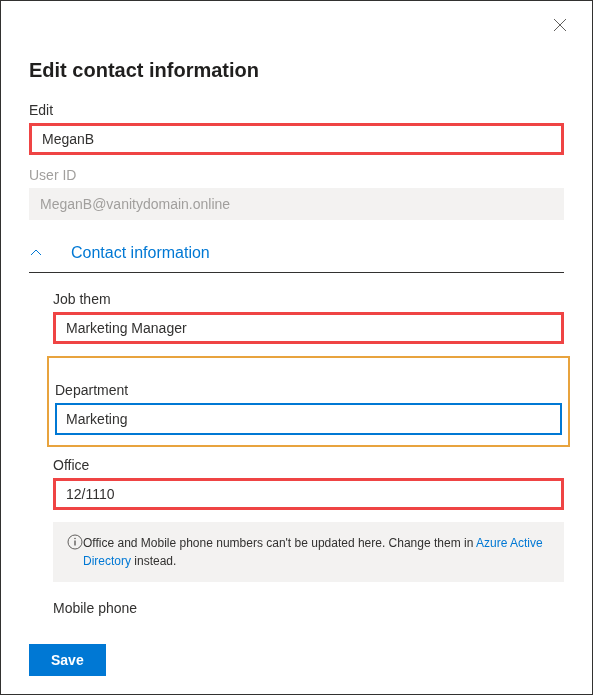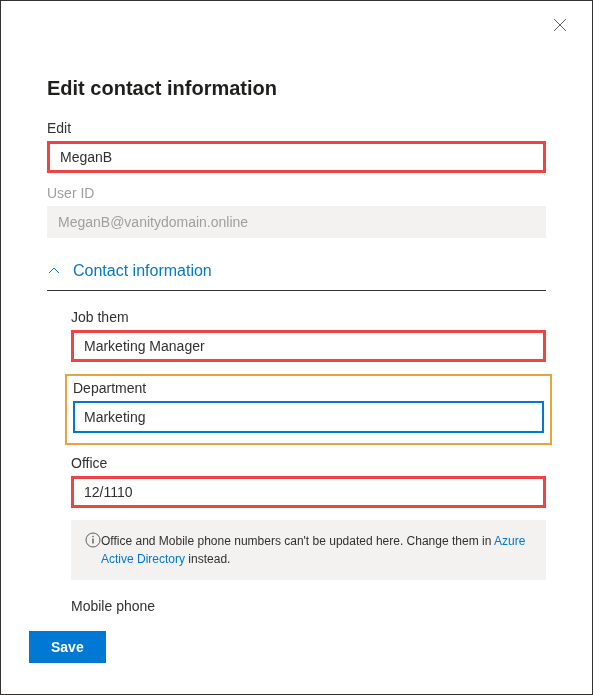--- a/index.html
+++ b/index.html
@@ -14,21 +14,21 @@
       background: #fff;
       width: 593px;
       height: 695px;
       overflow: hidden;
       position: relative;
       border: 1px solid #323130;
     }
     .scroll-container {
       height: 100%;
       overflow-y: scroll;
-      padding: 18px;
+      padding: 0;
     }
     .content {
       padding: 20px 28px 20px 28px;
     }
     .close-btn {
       position: absolute;
       top: 14px;
       right: 22px;
       width: 20px;
       height: 20px;
@@ -73,21 +73,21 @@
     .text-input.focused {
       border: 2px solid #0078d4;
       padding: 5px 9px;
     }
     .field-group {
       margin-bottom: 12px;
     }
     .section-toggle {
       display: flex;
       align-items: center;
-      gap: 12px;
+      gap: 28px;
       color: #0078d4;
       cursor: pointer;
       padding: 12px 0 10px 0;
       border-bottom: 1px solid #323130;
       margin-top: 4px;
       margin-bottom: 18px;
     }
     .section-toggle .chevron {
       width: 14px;
       height: 14px;
@@ -102,21 +102,21 @@
       padding-left: 24px;
     }
     .highlight-box {
       border: 2px solid #e8a33d;
       padding: 4px 6px 10px 6px;
       margin-left: -6px;
       margin-right: -6px;
       margin-bottom: 10px;
     }
     .highlight-box .field-label {
-      margin-top: 0;
+      margin-top: 20px;
     }
     .info-box {
       background: #f3f2f1;
       padding: 12px 14px;
       display: flex;
       margin-top: 12px;
       margin-bottom: 18px;
       font-size: 12px;
       line-height: 1.5;
       color: #323130;
@@ -137,21 +137,21 @@
     .save-btn {
       background: #0078d4;
       color: #fff;
       border: none;
       padding: 8px 22px;
       font-size: 14px;
       font-weight: 600;
       cursor: pointer;
       font-family: inherit;
       position: absolute;
-      bottom: 31px;
+      bottom: 18px;
       left: 28px;
     }
     .bottom-spacer {
       height: 70px;
     }
     
     .scroll-container::-webkit-scrollbar {
       width: 16px;
     }
     .scroll-container::-webkit-scrollbar-track {

